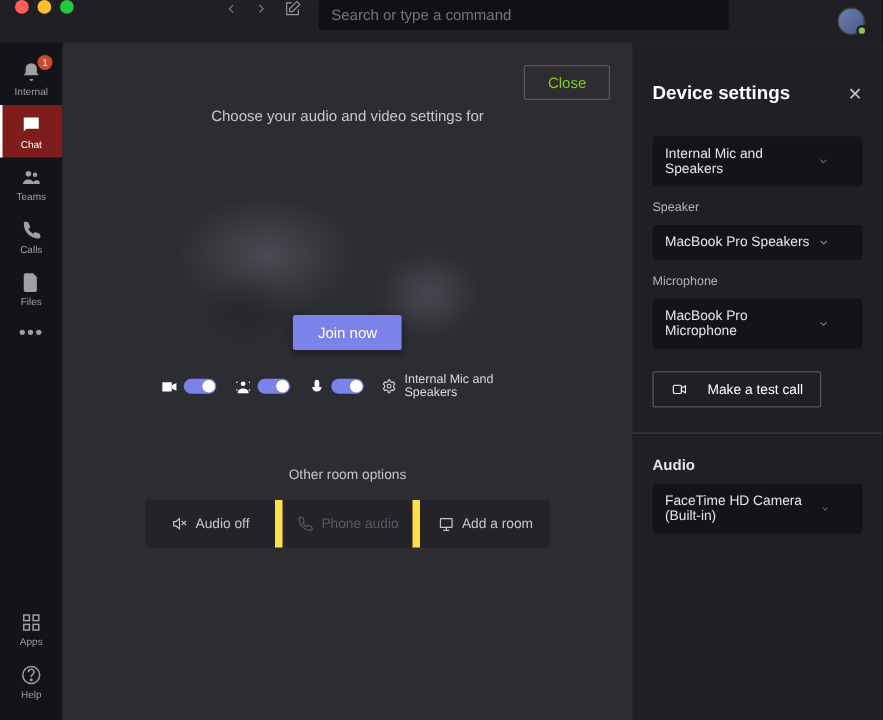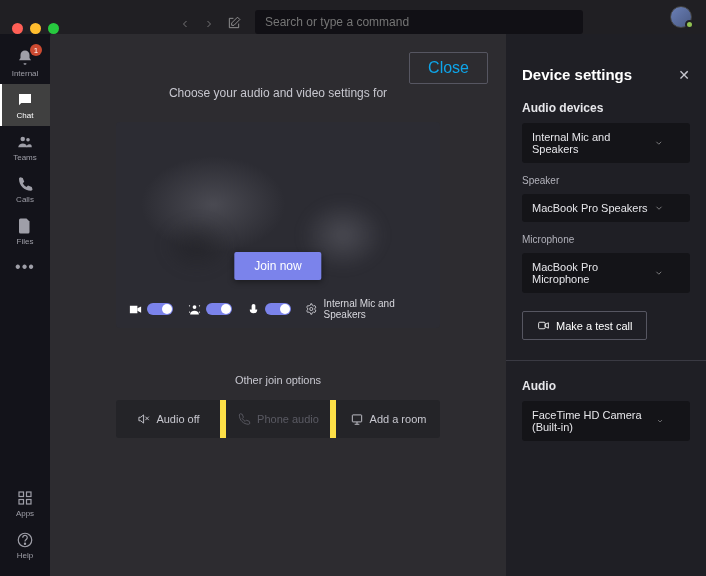--- a/index.html
+++ b/index.html
@@ -1,50 +1,50 @@
 <!DOCTYPE html>
 <html><head>
 <meta charset="utf-8">
 <style>
 *{margin:0;padding:0;box-sizing:border-box;font-family:-apple-system,BlinkMacSystemFont,"Segoe UI",sans-serif}
 html,body{width:706px;height:576px;overflow:hidden;background:#000}
 .app{width:706px;height:576px;background:#21212b;position:relative;display:flex;flex-direction:column}
 
 
-.titlebar{height:34px;background:#201f23;display:flex;align-items:flex-end;padding:0 12px;position:relative}
+.titlebar{height:34px;background:#201f23;display:flex;align-items:flex-start;padding:0 12px;position:relative}
 .traffic{display:flex;gap:7px;align-items:center}
 .traffic span{width:11px;height:11px;border-radius:50%;display:block}
 .traffic .r{background:#ff5f56}
 .traffic .y{background:#ffbd2e}
 .traffic .g{background:#27c93f}
 .navbtns{margin-left:120px;display:flex;gap:12px;align-items:center}
 .navbtns svg{width:12px;height:12px;opacity:.5}
 .compose{margin-left:12px;opacity:.7}
 .compose svg{width:14px;height:14px}
 .search{margin-left:14px;width:328px;height:24px;background:#111015;border-radius:3px;display:flex;align-items:center;padding:0 10px}
 .search input{background:transparent;border:none;outline:none;color:#c8c8c8;font-size:12px;width:100%}
 .avatar{position:absolute;right:14px;top:6px;width:22px;height:22px;border-radius:50%;background:linear-gradient(135deg,#6a7fb5,#4a5a85);border:1px solid #444}
 .presence{position:absolute;right:12px;top:20px;width:9px;height:9px;border-radius:50%;background:#92c353;border:2px solid #201f23}
 
 .body{flex:1;display:flex;min-height:0}
 
 
 .rail{width:50px;background:#13131a;display:flex;flex-direction:column;align-items:center;padding-top:8px}
 .rail-item{width:50px;height:42px;display:flex;flex-direction:column;align-items:center;justify-content:center;color:#9f9fa8;cursor:pointer;position:relative;font-size:8px;gap:2px}
-.rail-item.active{background:#404040;color:#fff;border-left:2px solid #fff;padding-right:2px}
+.rail-item.active{background:#7f1d1d;color:#fff;border-left:2px solid #fff;padding-right:2px}
 .rail-item svg{width:18px;height:18px}
 .rail .badge{position:absolute;top:2px;right:8px;background:#cc4a31;color:#fff;border-radius:50%;width:12px;height:12px;font-size:8px;display:flex;align-items:center;justify-content:center}
 .rail-bottom{margin-top:auto;margin-bottom:10px}
 .rail-dots{color:#9f9fa8;font-size:16px;margin-top:6px;letter-spacing:1px}
 
 
 .main{flex:1;background:#2d2c30;display:flex;min-width:0;position:relative;border-radius:4px 0 0 0}
 .center{flex:1;display:flex;flex-direction:column;align-items:center;position:relative;padding-top:22px}
 .close-row{position:absolute;right:18px;top:18px}
-.btn-close{border:1px solid #565661;background:transparent;color:#0ea5e9;font-size:16px;padding:6px 18px;border-radius:2px;cursor:pointer}
+.btn-close{border:1px solid #565661;background:transparent;color:#84cc16;font-size:12px;padding:6px 18px;border-radius:2px;cursor:pointer}
 .choose{color:#c7c7cf;font-size:12px;margin-top:30px}
 .mtitle{color:#fff;font-size:22px;font-weight:700;margin-top:6px}
 
 .preview{margin-top:22px;width:324px;height:206px;border-radius:4px;background:radial-gradient(120px 80px at 30% 40%,#4a4a52,#2c2c33 60%),linear-gradient(180deg,#55555c 0%,#343439 60%,#232328 100%);position:relative;overflow:hidden;filter:blur(0)}
 .preview::before{content:"";position:absolute;inset:0;background:radial-gradient(60px 50px at 70% 55%,rgba(120,120,130,0.4),transparent 70%),radial-gradient(50px 40px at 25% 60%,rgba(30,30,34,0.5),transparent 70%);filter:blur(6px)}
 .join{position:absolute;left:50%;transform:translateX(-50%);bottom:48px;background:#7b83eb;color:#fff;border:none;font-size:12px;padding:7px 20px;border-radius:2px;cursor:pointer;box-shadow:0 2px 6px rgba(0,0,0,.4)}
 .controls{position:absolute;bottom:8px;left:0;right:0;display:flex;align-items:center;gap:14px;padding:0 12px}
 .ctrl{display:flex;align-items:center;gap:4px}
 .ctrl svg{width:15px;height:15px}
 .toggle{width:26px;height:12px;border-radius:7px;background:#7b83eb;position:relative;cursor:pointer}
@@ -62,21 +62,21 @@
 
 .right{width:200px;background:#1f1f25;padding:16px 16px 0 16px;position:relative;display:flex;flex-direction:column}
 .right-hdr{display:flex;align-items:center;justify-content:space-between;margin-top:16px}
 .right-hdr h3{color:#fff;font-size:15px;font-weight:700}
 .right-hdr .x{color:#c7c7cf;cursor:pointer;font-size:14px}
 .section{margin-top:18px}
 .section .lbl{color:#e6e6ea;font-size:12px;font-weight:600}
 .section .sublbl{color:#b2b2bb;font-size:10px;margin-top:12px}
 .select{margin-top:8px;background:#141418;border:none;color:#e6e6ea;font-size:11px;padding:8px 26px 8px 10px;border-radius:3px;width:100%;position:relative;cursor:pointer;display:flex;align-items:center;justify-content:space-between}
 .select svg{width:10px;height:10px;opacity:.7}
-.testcall{margin-top:18px;background:#1f1f25;border:1px solid #565661;color:#fff;font-size:11px;padding:7px 14px;border-radius:2px;cursor:pointer;display:inline-flex;align-items:center;gap:6px;align-self:flex-start}
+.testcall{margin-top:18px;background:#1f1f25;border:1px solid #565661;color:#fff;font-size:11px;padding:7px 14px;border-radius:2px;cursor:pointer;display:inline-flex;align-items:center;gap:16px;align-self:flex-start}
 .testcall svg{width:13px;height:13px}
 .divider{height:1px;background:#3a3a43;margin:20px -16px 0 -16px}
 </style>
 </head>
 <body>
 
 <div class="app">
 
   <div class="titlebar">
     <div class="traffic">
@@ -204,21 +204,21 @@
               <svg viewBox="0 0 24 24" fill="none" stroke="currentColor" stroke-width="1.6">
                   <circle cx="12" cy="12" r="3"></circle>
                   <path d="M12 2l1 3 3-1 1 3 3 1-1 3 1 3-3 1-1 3-3-1-1 3-1-3-3 1-1-3-3-1 1-3-1-3 3-1 1-3 3 1z" opacity="0"></path>
                   <path d="M19 12a7 7 0 01-.2 1.7l2 1.5-2 3.4-2.3-.9a7 7 0 01-3 1.7L13 22h-2l-.5-2.6a7 7 0 01-3-1.7l-2.3.9-2-3.4 2-1.5A7 7 0 015 12c0-.6.1-1.1.2-1.7l-2-1.5 2-3.4 2.3.9a7 7 0 013-1.7L11 2h2l.5 2.6a7 7 0 013 1.7l2.3-.9 2 3.4-2 1.5c.1.6.2 1.1.2 1.7z"></path>
                 </svg>
               <span>Internal Mic and Speakers</span>
             </div>
           </div>
         </div>
 
-        <div class="other">Other join options</div>
+        <div class="other">Other room options</div>
         <div class="optrow">
           <div class="opt">
             <svg viewBox="0 0 24 24" fill="none" stroke="currentColor" stroke-width="1.6">
                 <path d="M5 9h3l5-4v14l-5-4H5z"></path>
                 <line x1="16" y1="8" x2="22" y2="14"></line>
                 <line x1="22" y1="8" x2="16" y2="14"></line>
               </svg>
             <span>Audio off</span>
           </div>
           <div class="opt disabled">
@@ -238,21 +238,20 @@
         </div>
       </div>
 
       <div class="right">
         <div class="right-hdr">
           <h3>Device settings</h3>
           <span class="x">✕</span>
         </div>
 
         <div class="section">
-          <div class="lbl">Audio devices</div>
           <div class="select">
             <span>Internal Mic and Speakers</span>
             <svg viewBox="0 0 24 24" fill="none" stroke="#c8c8c8" stroke-width="2">
                 <polyline points="6 9 12 15 18 9"></polyline>
               </svg>
           </div>
 
           <div class="sublbl">Speaker</div>
           <div class="select">
             <span>MacBook Pro Speakers</span>

